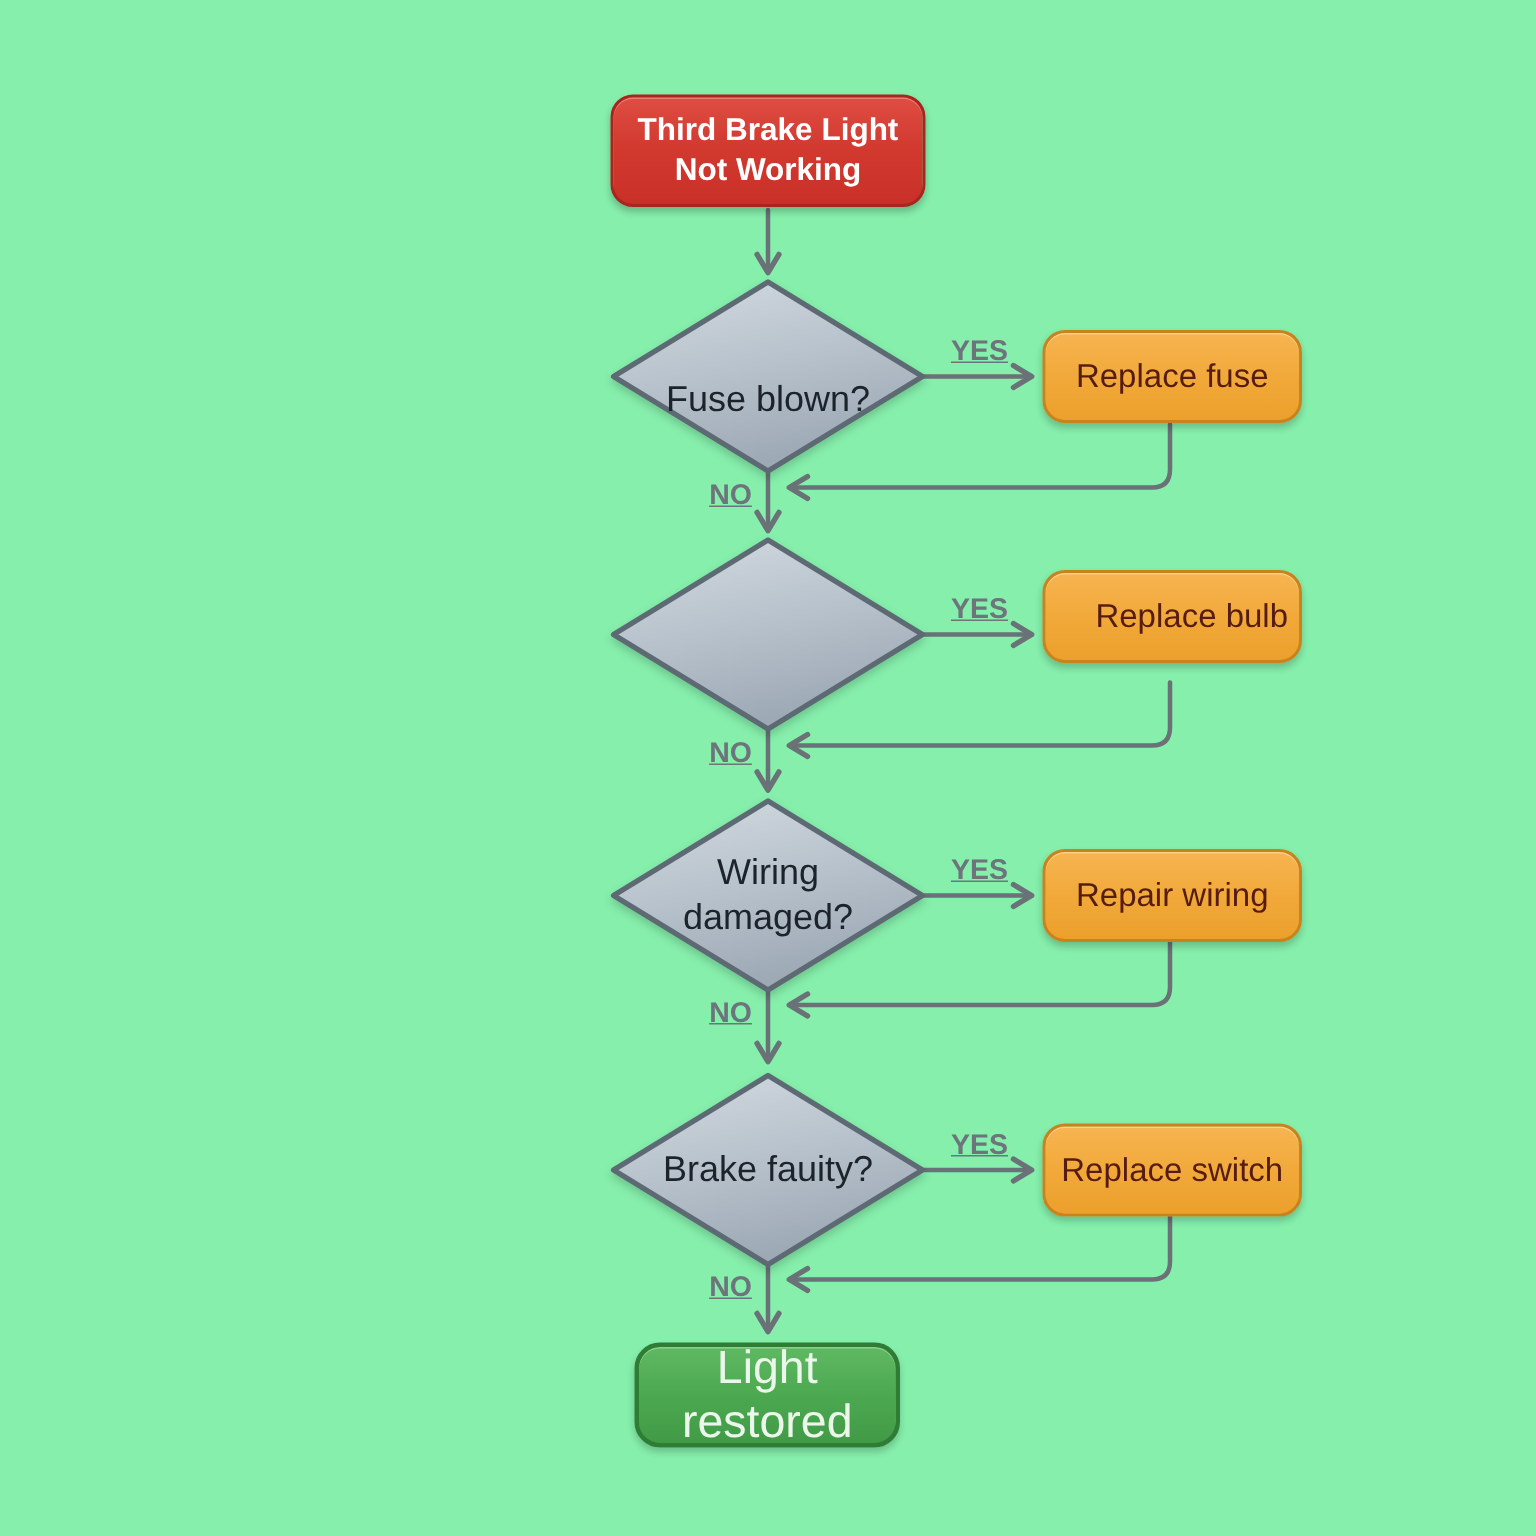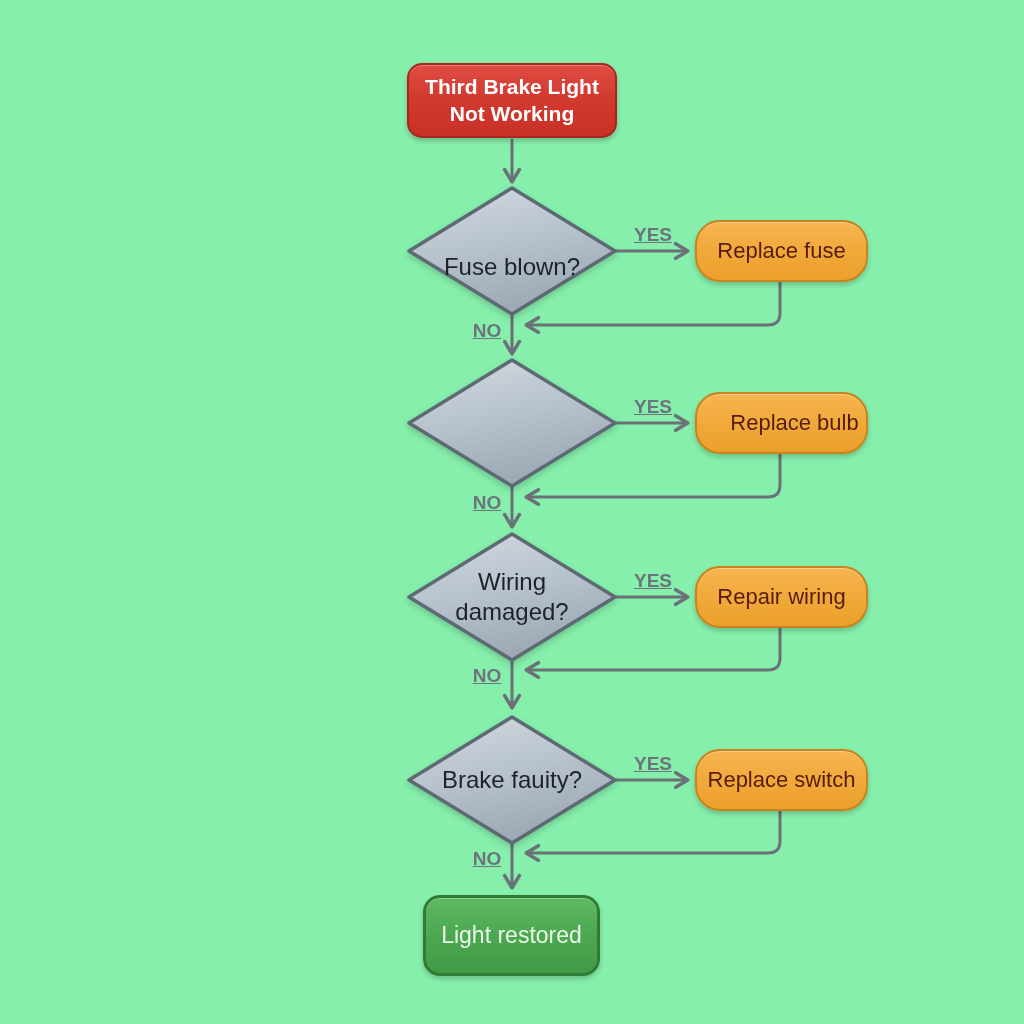--- a/index.html
+++ b/index.html
@@ -16,30 +16,30 @@
     left:407px;top:63px;width:210px;height:75px;
     background:linear-gradient(180deg,#df4d42 0%,#d23a30 45%,#c93128 100%);
     border:2.5px solid #a8261f;border-radius:15px;
     box-shadow:0 3px 5px rgba(0,0,0,0.22), inset 0 1px 0 rgba(255,255,255,0.28);
     color:#ffffff;font-size:21px;font-weight:bold;line-height:1.25;
   }
   .action-node{
     position:absolute;left:695px;width:173px;height:62px;
     display:flex;align-items:center;justify-content:center;text-align:center;
     background:linear-gradient(180deg,#f7b451 0%,#f1a93a 50%,#eca02c 100%);
-    border:2.5px solid #c9831c;border-radius:25px;box-sizing:border-box;
+    border:2.5px solid #c9831c;border-radius:15px;box-sizing:border-box;
     box-shadow:0 3px 5px rgba(0,0,0,0.20), inset 0 1px 0 rgba(255,255,255,0.35);
     color:#571c10;font-size:22px;font-weight:500;
   }
   .end-node{
-    left:423px;top:895px;width:177px;height:81px;
+    left:423px;top:895px;width:177px;height:70px;
     background:linear-gradient(180deg,#5fb963 0%,#4ca950 50%,#429a47 100%);
     border:3px solid #2f7d35;border-radius:17px;
     box-shadow:0 3px 5px rgba(0,0,0,0.20), inset 0 1px 0 rgba(255,255,255,0.30);
-    color:#ecf7eb;font-size:23px;font-weight:400;
+    color:#ecf7eb;font-size:31px;font-weight:400;
   }
   .decision-label{
     position:absolute;left:437px;width:150px;height:70px;
     display:flex;align-items:center;justify-content:center;text-align:center;
     color:#1c232b;font-size:24px;font-weight:500;line-height:1.25;
   }
   .branch-label{
     position:absolute;color:#6d747c;font-size:19px;font-weight:bold;
     width:60px;text-align:center;text-decoration:underline;
   }
@@ -84,21 +84,21 @@
     <polygon class="diamond" points="512,717 615,780 512,843 409,780" fill="url(#diamondGrad)" stroke="#5d6a74" stroke-width="3.5" stroke-linejoin="round"></polygon>
   </svg>
 
   <div class="node start-node">Third Brake Light Not Working</div>
 
   <div class="decision-label" style="top:232px;">Fuse blown?</div>
   <div class="decision-label" style="top:562px;">Wiring damaged?</div>
   <div class="decision-label" style="top:745px;">Brake fauity?</div>
 
   <div class="action-node" style="top:220px;">Replace fuse</div>
-  <div class="action-node" style="top:392px;padding-left:26px;">Replace bulb</div>
+  <div class="action-node" style="top:380px;padding-left:26px;">Replace bulb</div>
   <div class="action-node" style="top:566px;">Repair wiring</div>
   <div class="action-node" style="top:749px;">Replace switch</div>
 
   <span class="branch-label" style="left:623px;top:224px;">YES</span>
   <span class="branch-label" style="left:623px;top:396px;">YES</span>
   <span class="branch-label" style="left:623px;top:570px;">YES</span>
   <span class="branch-label" style="left:623px;top:753px;">YES</span>
 
   <span class="branch-label" style="left:457px;top:320px;">NO</span>
   <span class="branch-label" style="left:457px;top:492px;">NO</span>

